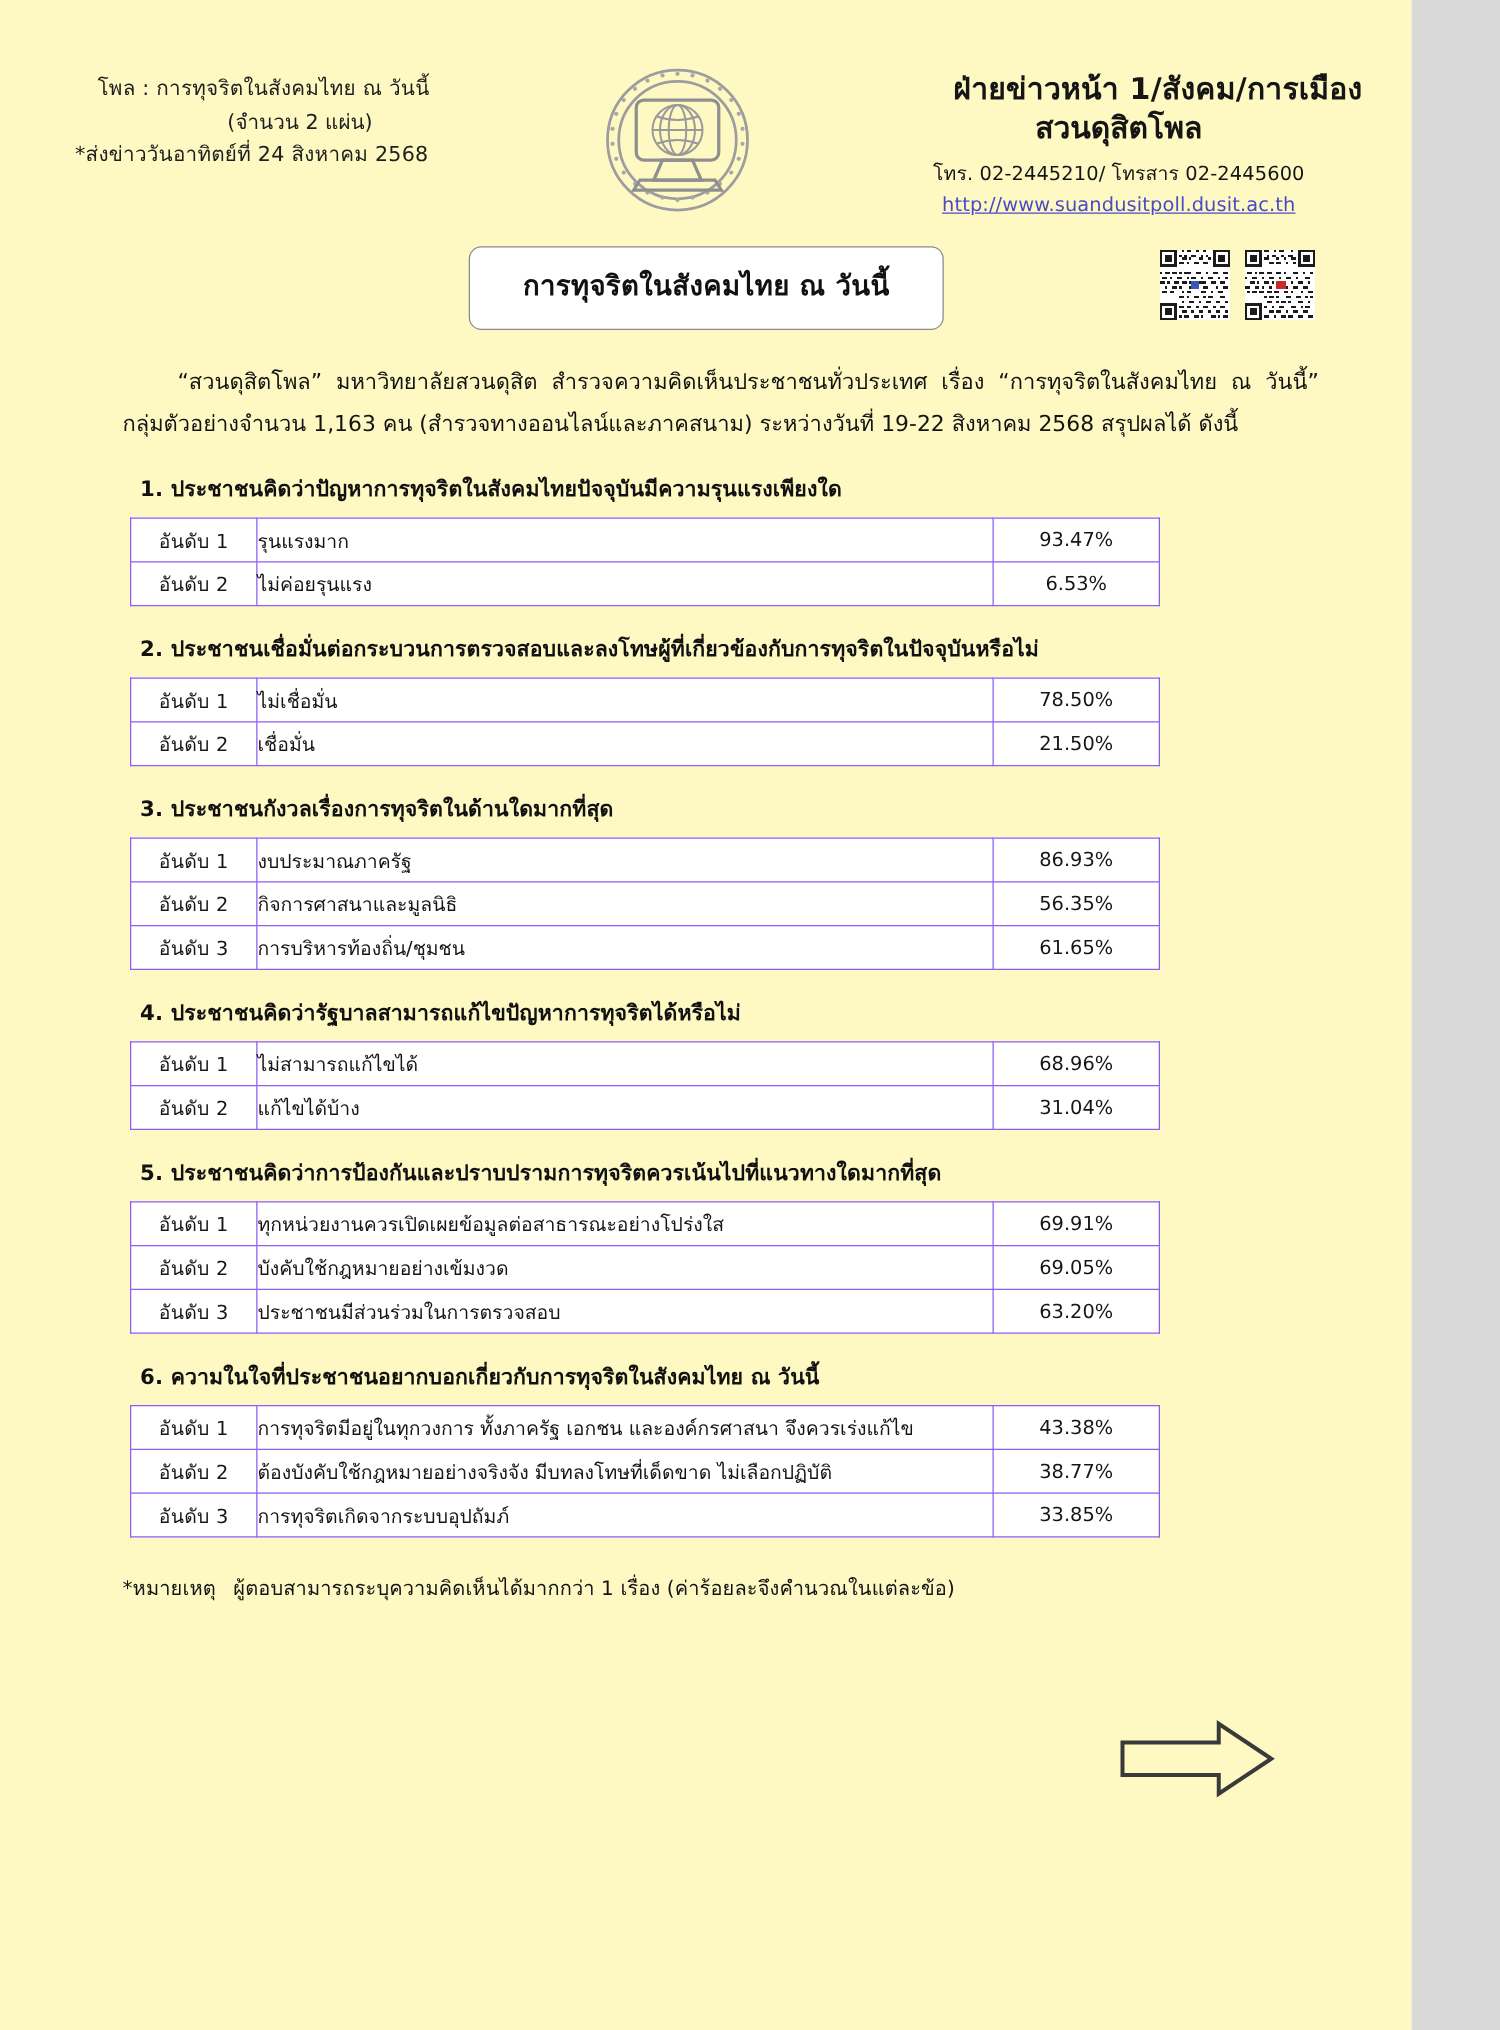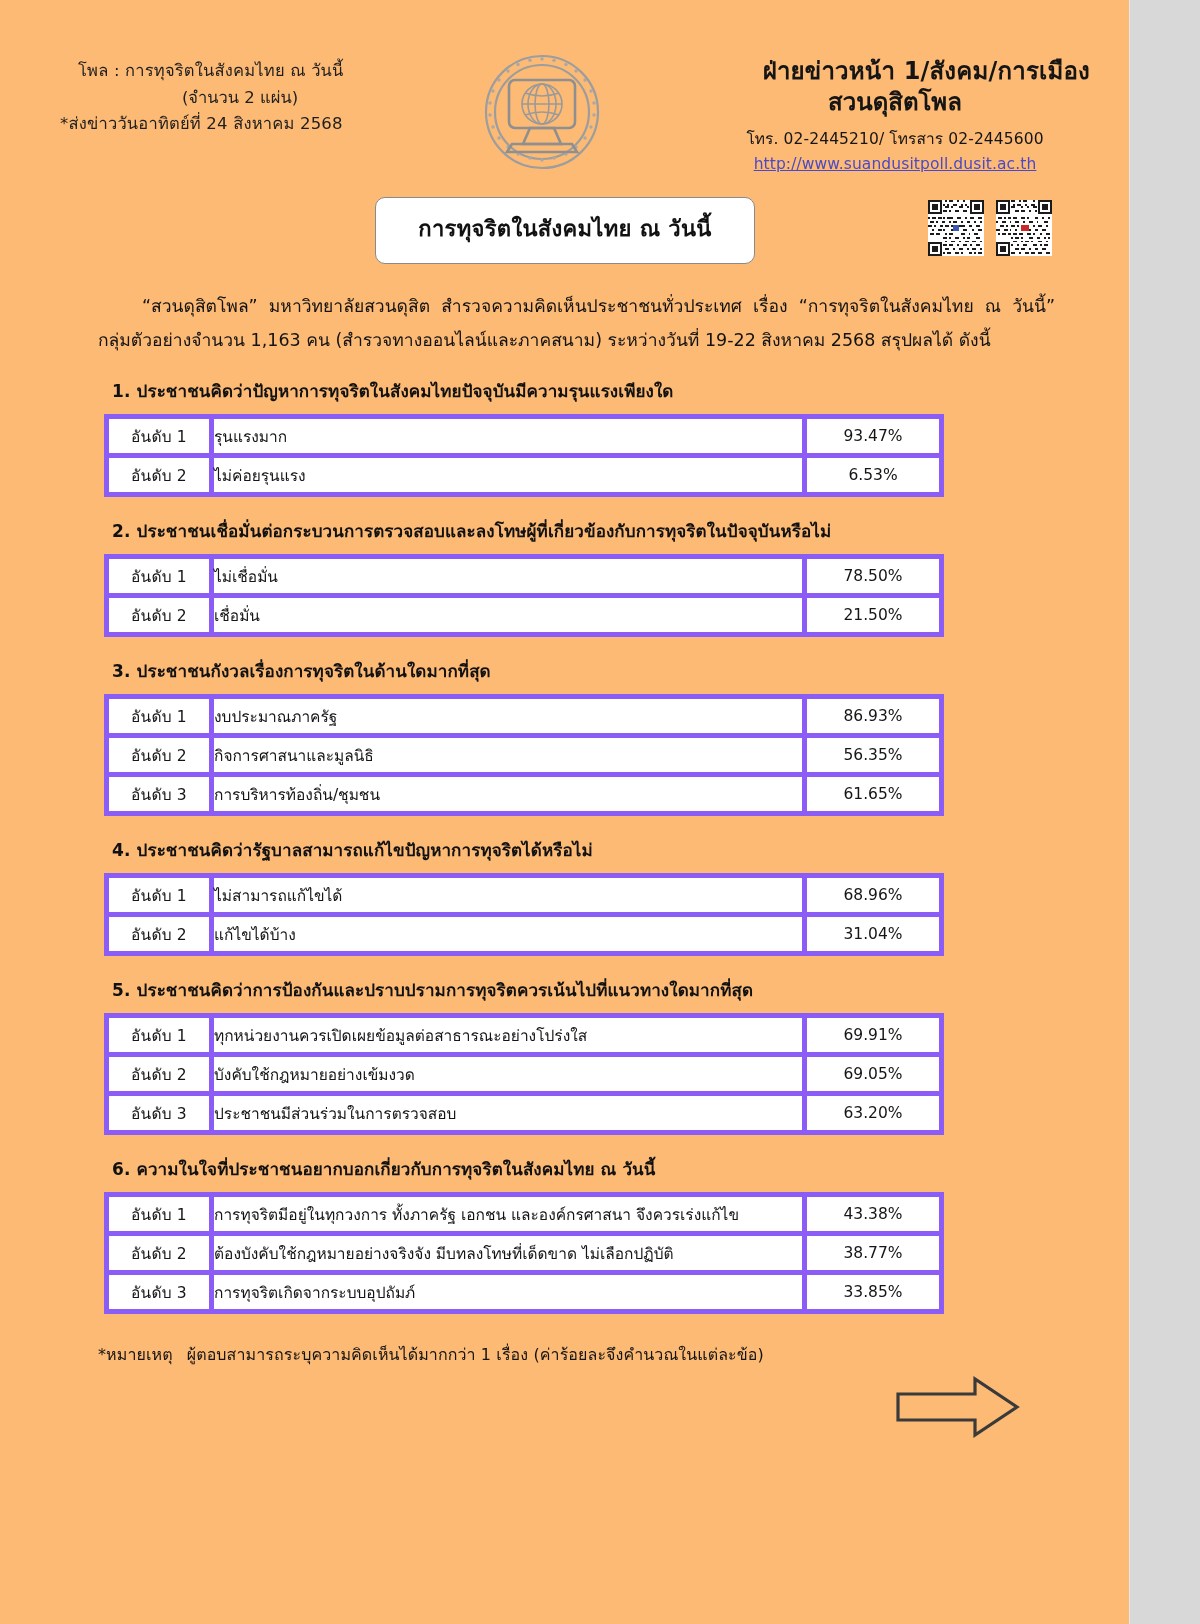--- a/index.html
+++ b/index.html
@@ -11,21 +11,21 @@
     width: 1200px;
     height: 1624px;
     font-family: "DejaVu Sans", "Liberation Sans", sans-serif;
     overflow: hidden;
   }
 
   .page {
     position: relative;
     width: 1130px;
     height: 1624px;
-    background: #fdba74;
+    background: #fef9c3;
     margin: 0;
     box-sizing: border-box;
     padding: 0;
     overflow: hidden;
   }
   .page::after{
     content:"";
     position:absolute;
     top:0; right:0;
     width:1px; height:100%;
@@ -145,21 +145,21 @@
     letter-spacing: .1px;
   }
   table.q-table {
     border-collapse: collapse;
     margin-left: 104px;
     width: 820px;
     table-layout: fixed;
     background: #fff;
   }
   table.q-table td {
-    border: 5px solid #8b5cf6;
+    border: 1px solid #8b5cf6;
     height: 30px;
     font-size: 15.5px;
     color: #151515;
     padding: 2px 0;
   }
   td.c-rank {
     width: 100px;
     text-align: center;
     letter-spacing: .2px;
   }

